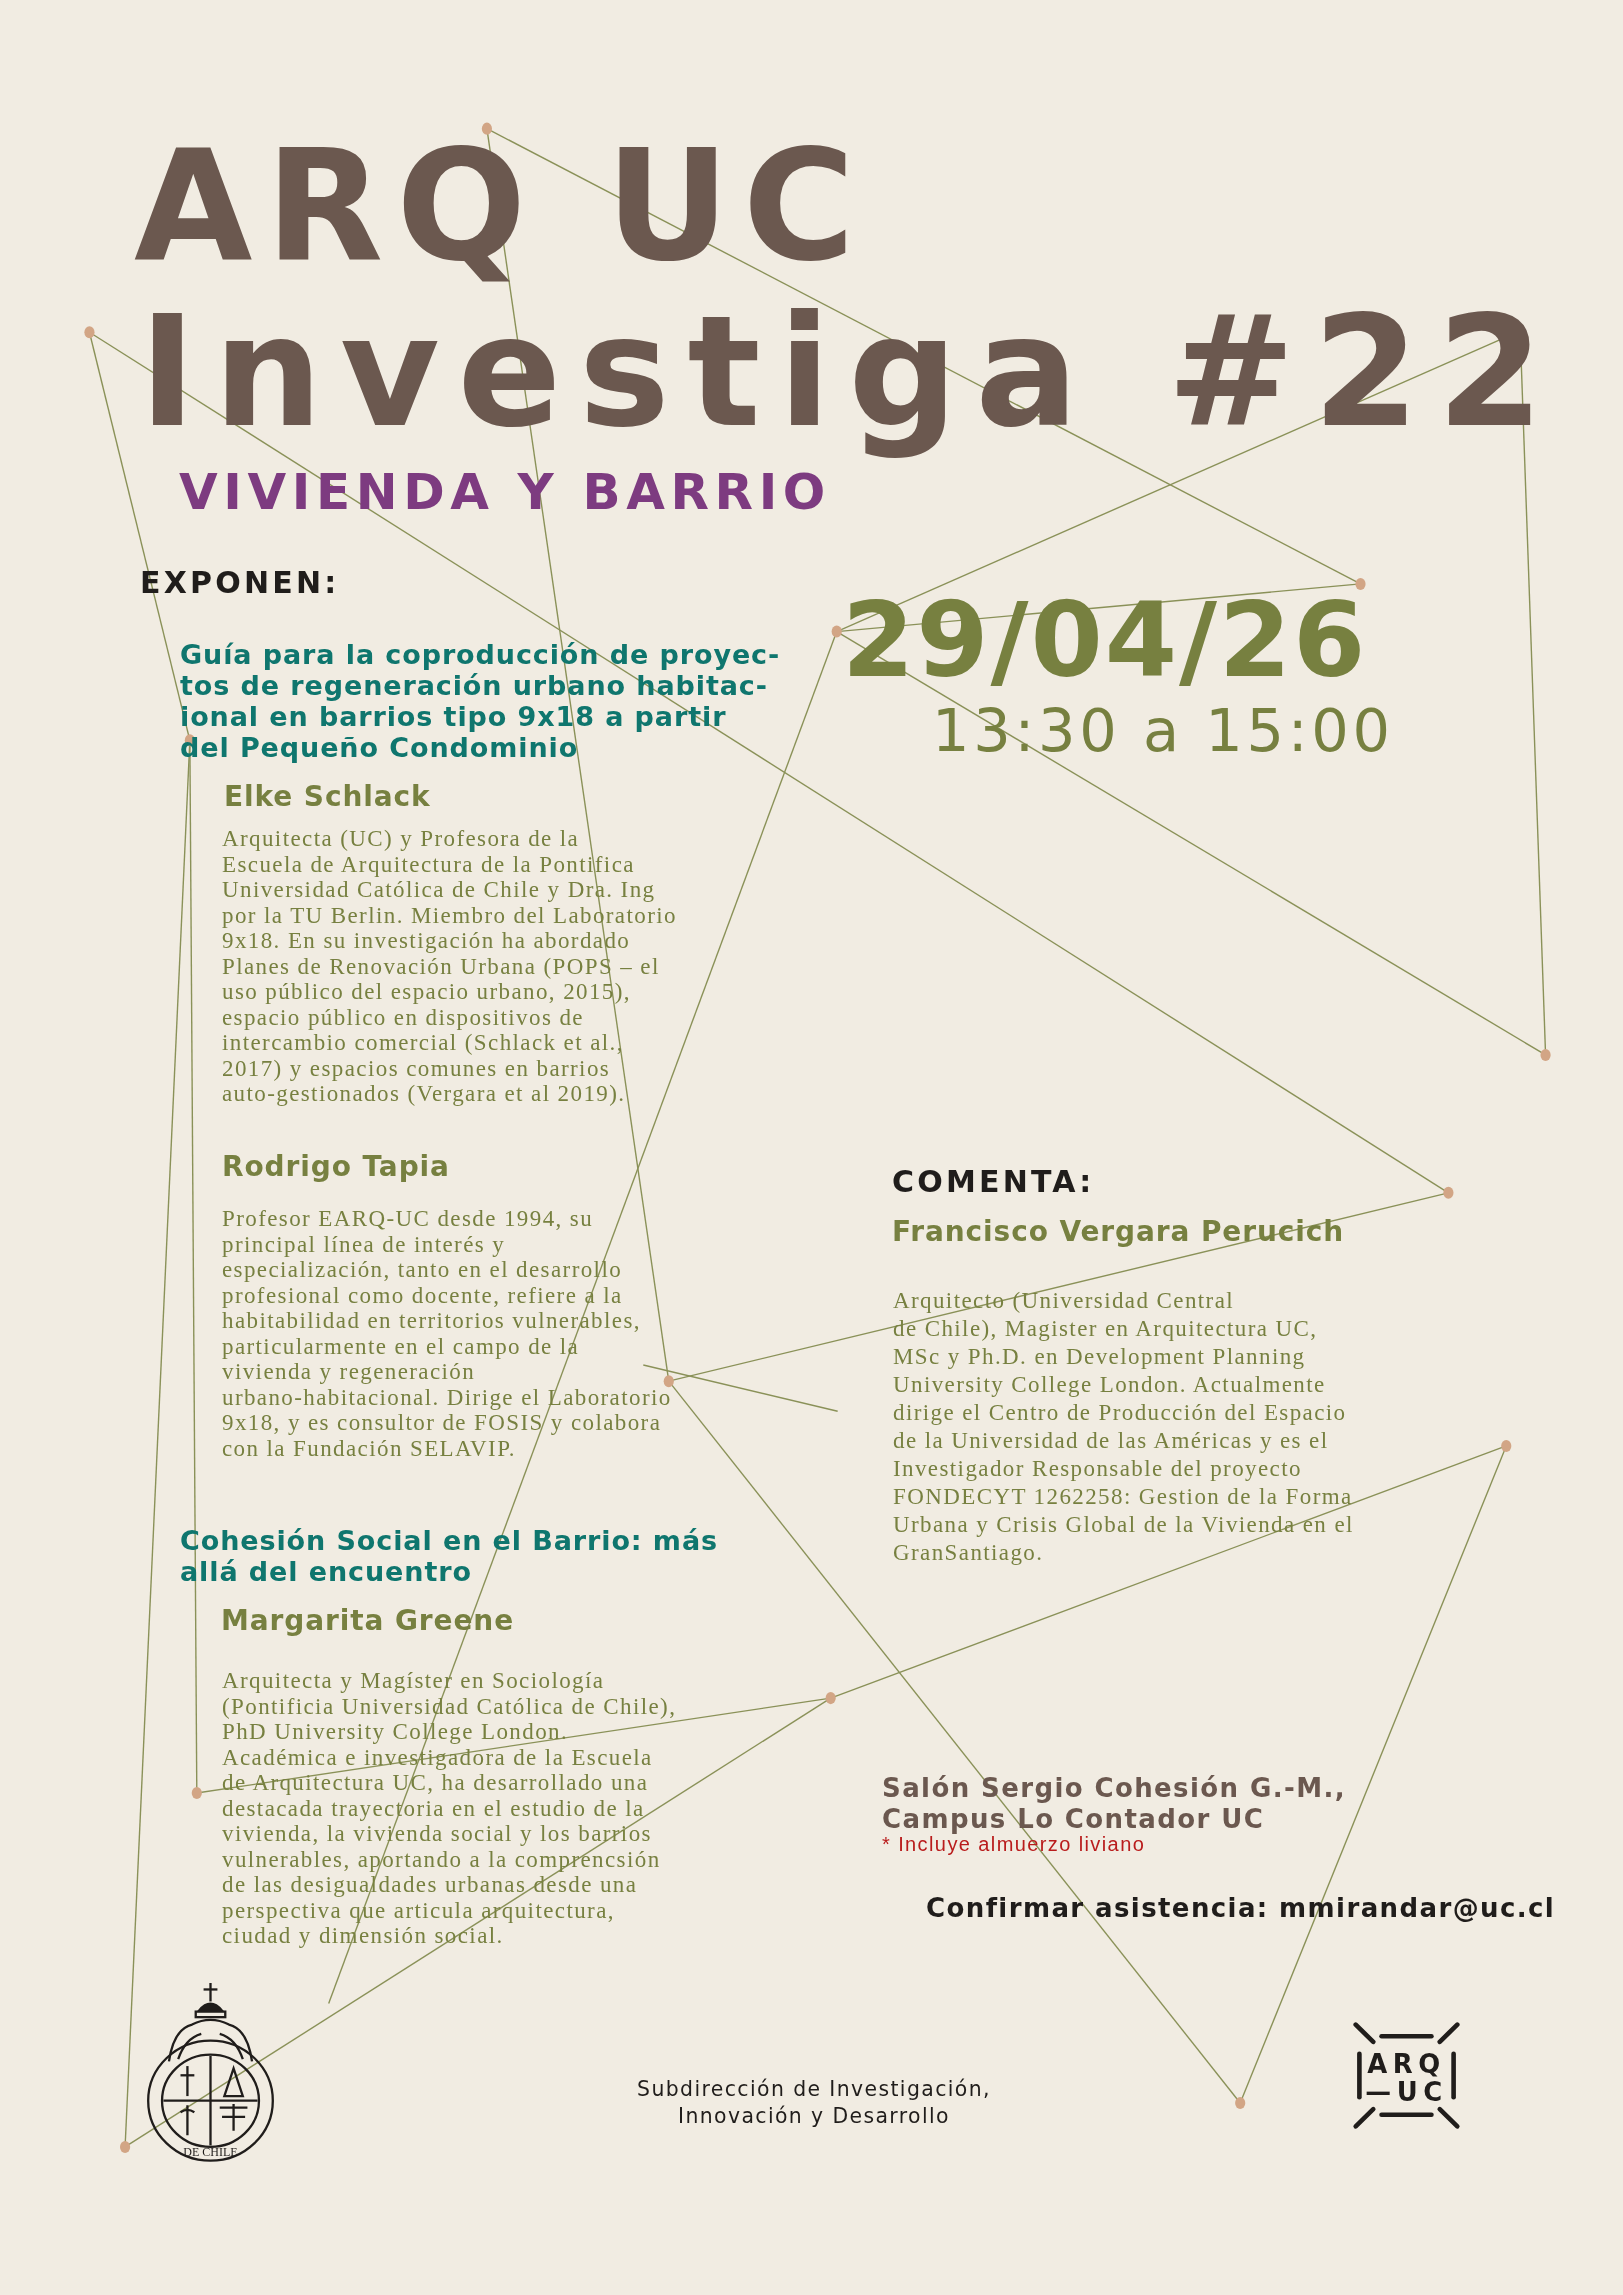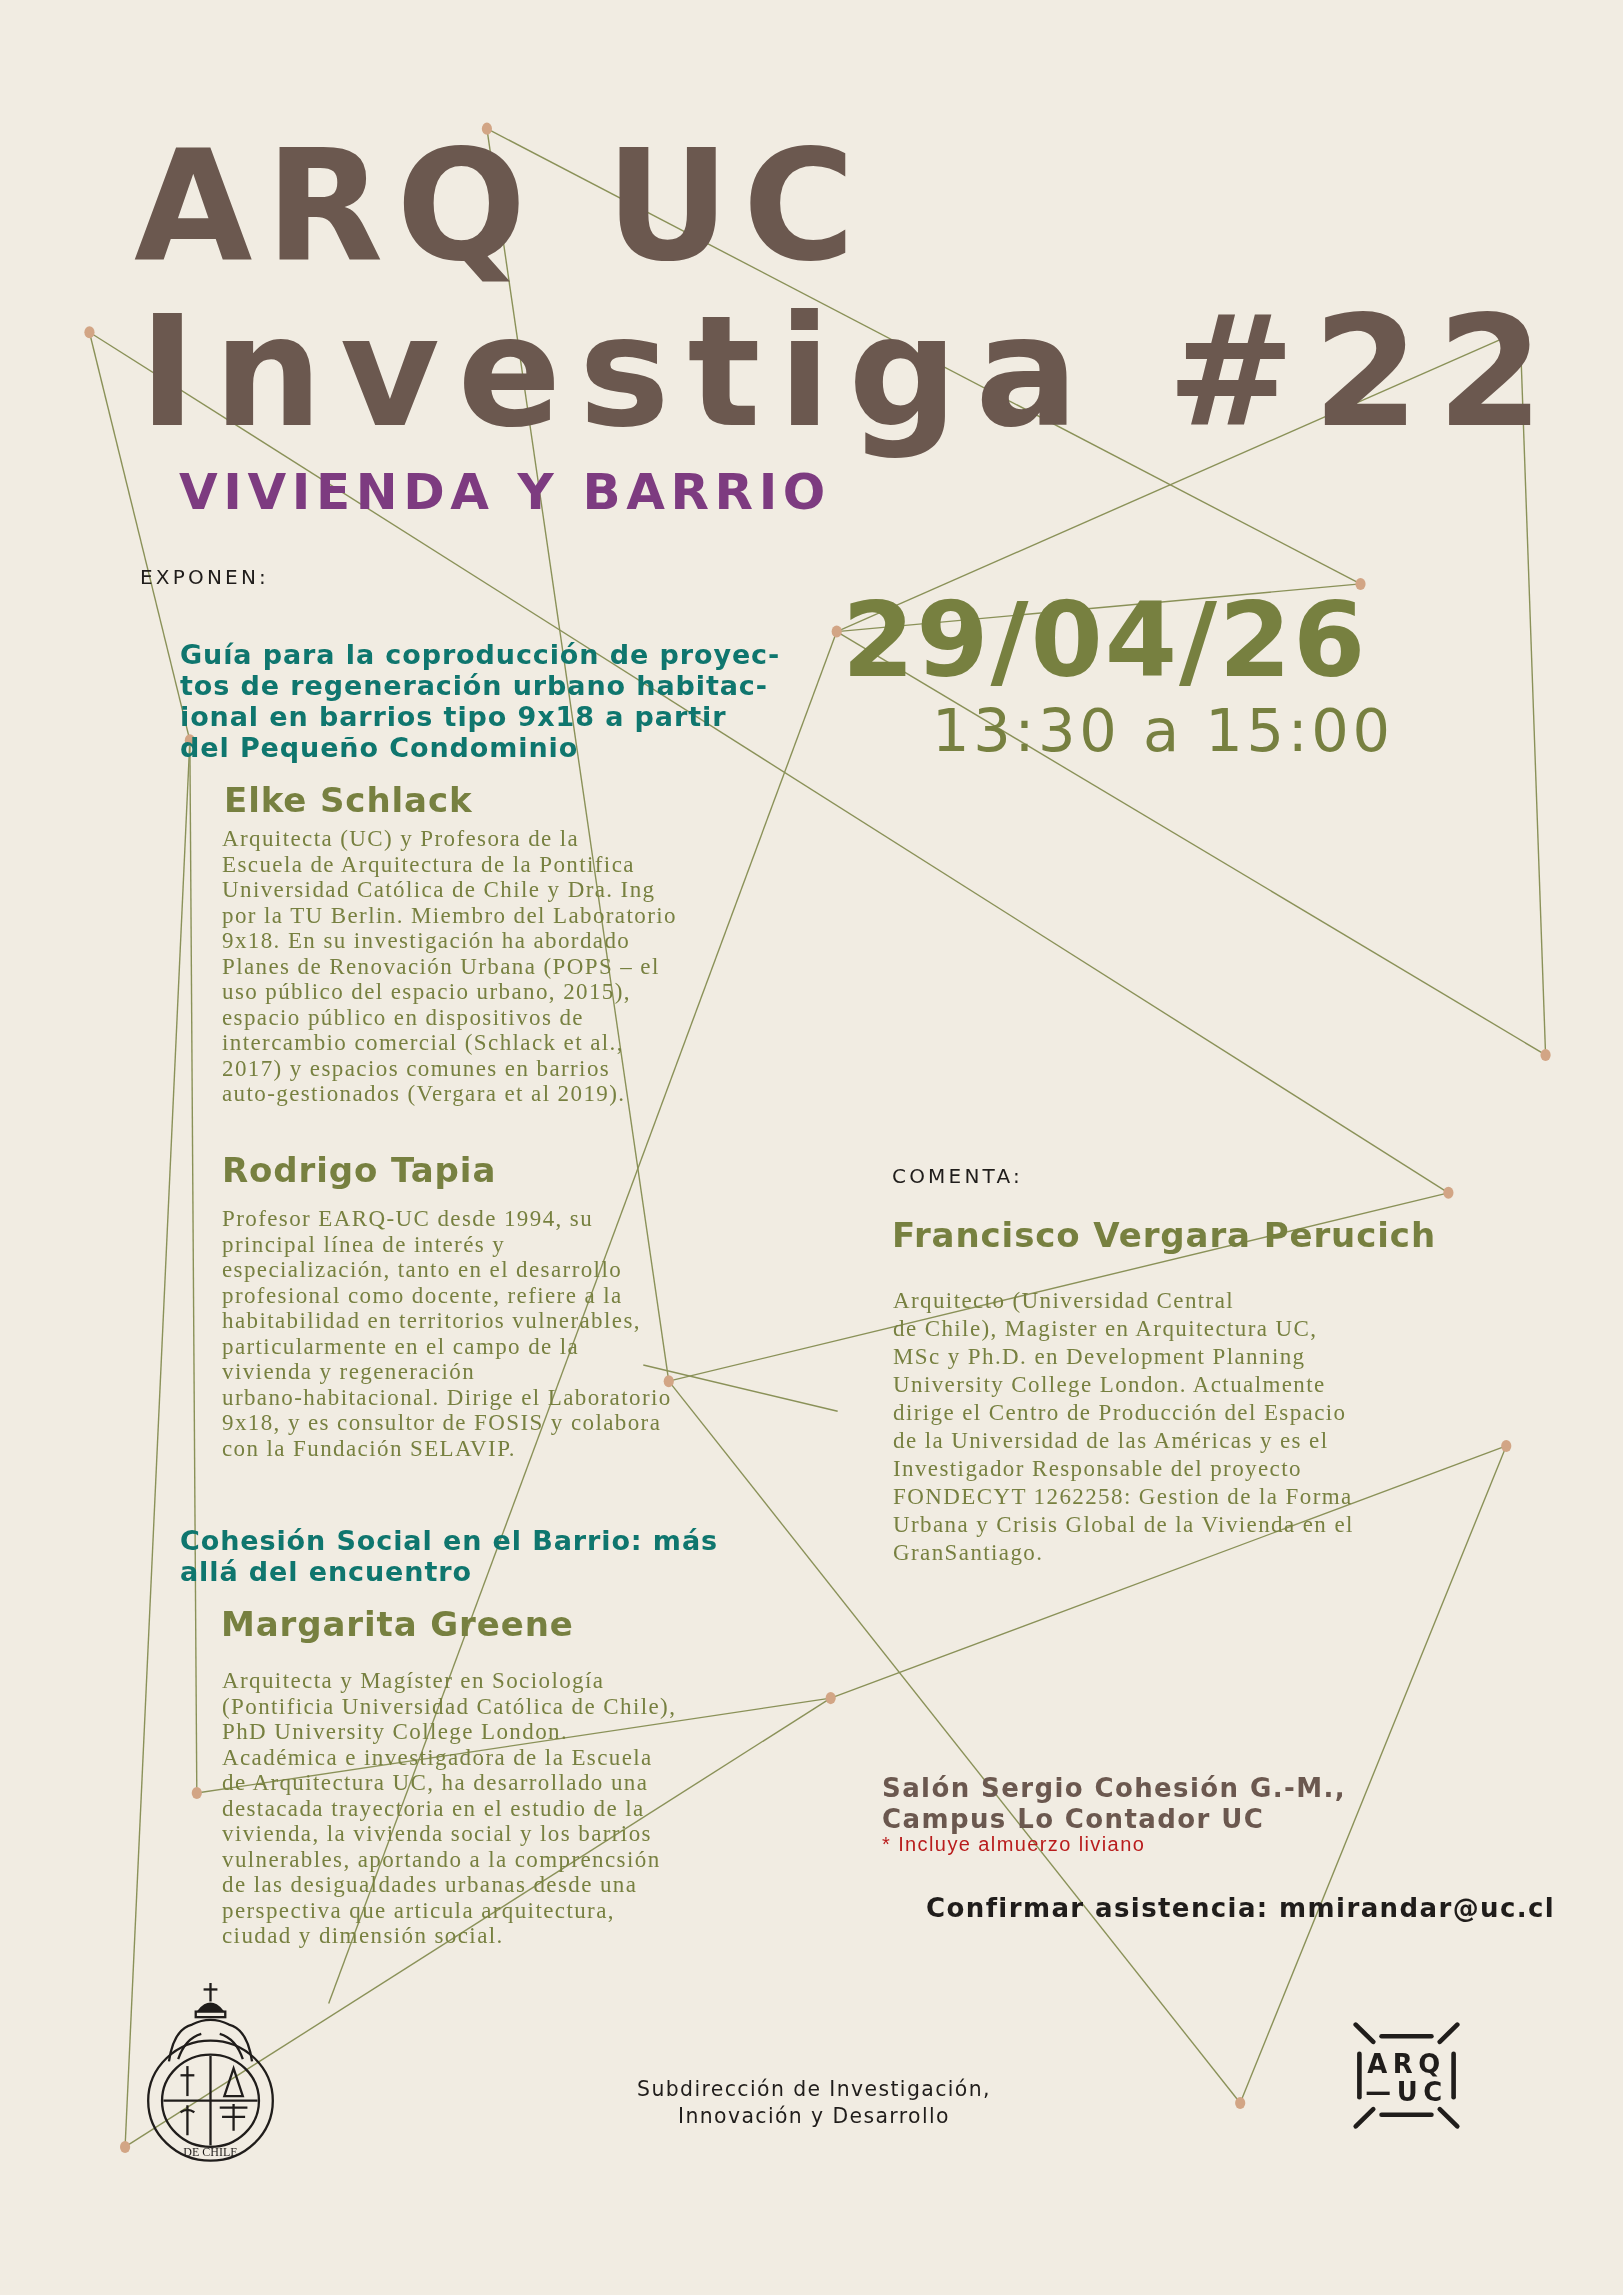--- a/index.html
+++ b/index.html
@@ -4,23 +4,23 @@
 <style>
   html, body { margin:0; padding:0; }
   body { width:1623px; height:2295px; background:#f1ece2; position:relative; overflow:hidden; font-family:"Liberation Sans", sans-serif; }
   .abs { position:absolute; }
   #network { position:absolute; left:0; top:0; width:1623px; height:2295px; z-index:1; }
   .content { position:relative; z-index:2; }
   .title { color:#6b584f; font-family:"DejaVu Sans", sans-serif; font-weight:bold; letter-spacing:13px; line-height:1; white-space:nowrap; }
   .t1 { left:134px; top:130px; font-size:153px; }
   .t2 { left:139px; top:296px; font-size:153px; letter-spacing:17.6px; }
   .subtitle { left:139px; top:463px; font-size:50px; color:#7d3b80; font-family:"DejaVu Sans", sans-serif; font-weight:bold; letter-spacing:5.6px;margin-left:40px; }
-  .label { color:#201d1b; font-family:"DejaVu Sans", sans-serif; font-weight:normal; letter-spacing:3.2px; font-size:20px; }
+  .label { color:#201d1b; font-family:"DejaVu Sans", sans-serif; font-weight:bold; letter-spacing:3.2px; font-size:30px; }
   .talk-title { color:#0f766e; font-weight:bold; font-size:27px; line-height:31px; letter-spacing:0.9px; font-family:"DejaVu Sans", sans-serif; }
-  .speaker-name { color:#778040; font-weight:bold; font-size:34px; letter-spacing:0.9px; font-family:"DejaVu Sans", sans-serif;text-align:right; }
+  .speaker-name { color:#778040; font-weight:bold; font-size:28px; letter-spacing:0.9px; font-family:"DejaVu Sans", sans-serif;text-align:right; }
   .bio { color:#778040; font-size:23px; line-height:25.5px; letter-spacing:1.4px; white-space:pre-line; font-family:Liberation Serif, serif; }
   .date { left:842px; top:588px; color:#778040; font-family:"DejaVu Sans", sans-serif; font-weight:bold; font-size:104px; letter-spacing:1.9px; line-height:1; }
   .time { left:932px; top:701px; color:#778040; font-family:"DejaVu Sans", sans-serif; font-size:59px; letter-spacing:3.7px; line-height:1; }
   .venue { color:#6b584f; font-weight:bold; font-size:26px; line-height:31px; letter-spacing:1.4px; font-family:"DejaVu Sans", sans-serif; white-space:pre-line; }
   .note { color:#b91c1c; font-size:20px; letter-spacing:1.4px; font-family:Liberation Sans, sans-serif; }
   .rsvp { color:#201d1b; font-weight:bold; font-size:26px; letter-spacing:1.4px; font-family:"DejaVu Sans", sans-serif; }
   .footer-text { color:#201d1b; font-size:20.4px; line-height:27px; text-align:center; letter-spacing:1.4px; font-family:"DejaVu Sans", sans-serif; white-space:pre-line; }
 </style>
 </head>
 <body>

